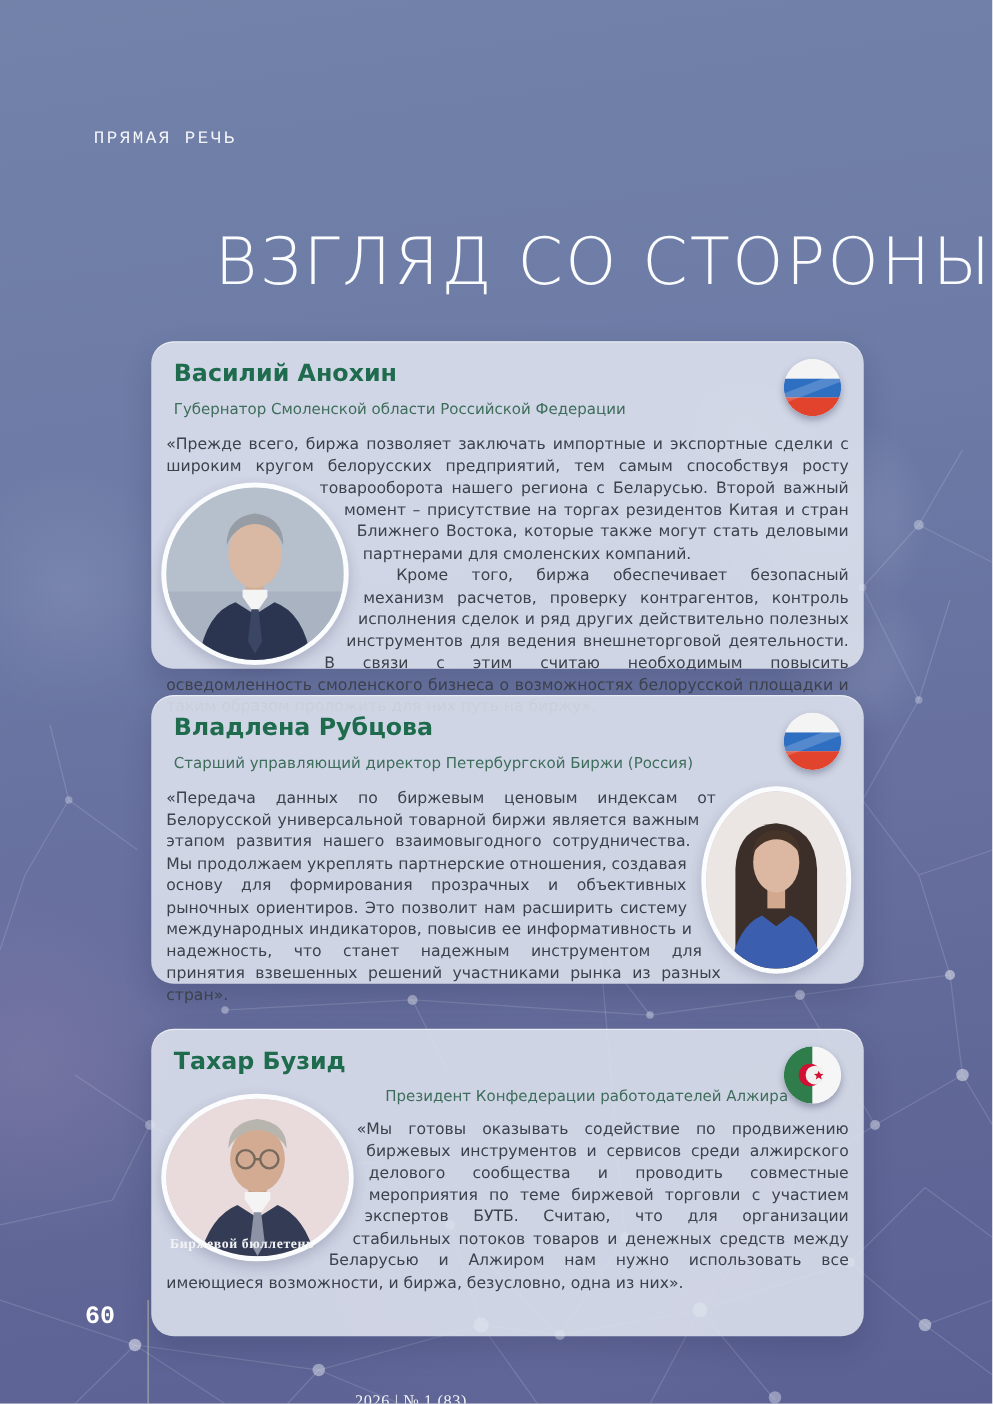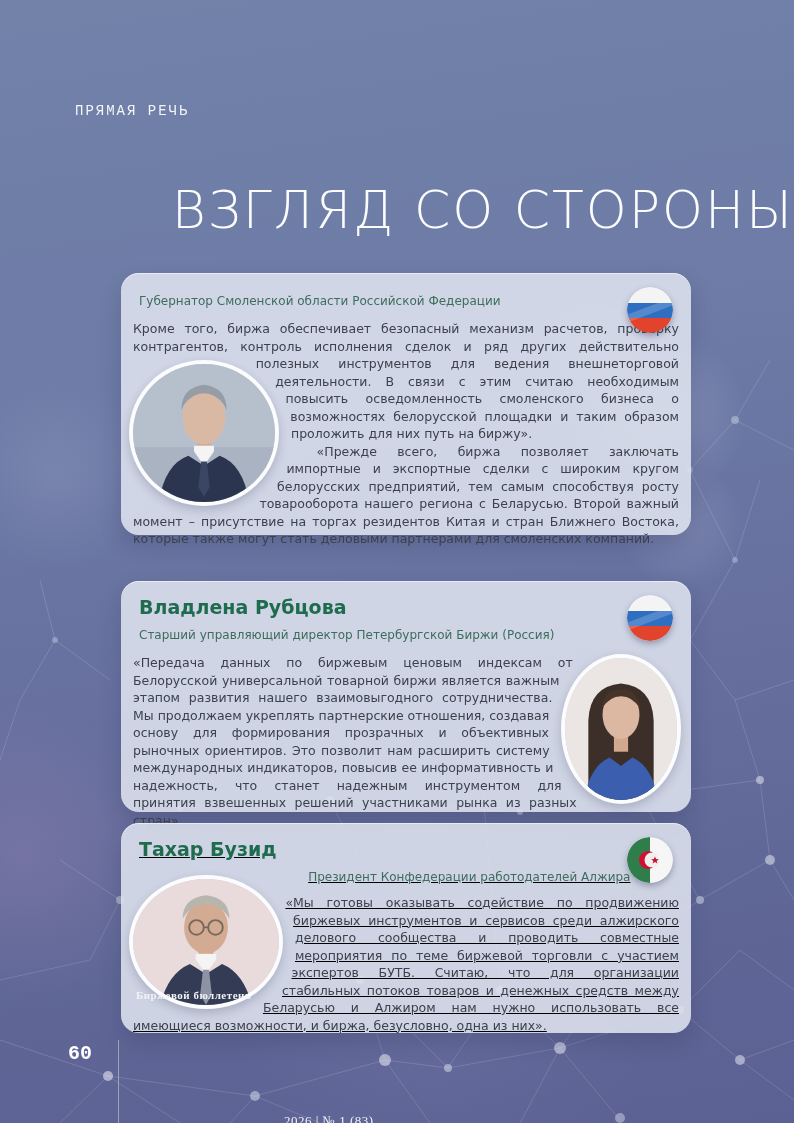--- a/index.html
+++ b/index.html
@@ -26,22 +26,22 @@
     color:#fbfcfe;font-size:52px;font-weight:300;letter-spacing:2px;white-space:nowrap;
   }
   .card{
     position:absolute;left:121px;width:570px;box-sizing:border-box;
     background:rgba(222,226,238,0.88);
     border-radius:18px;
     box-shadow:0 10px 22px rgba(35,40,75,0.20), inset 0 1px 0 rgba(255,255,255,0.55);
     padding:12px 12px 10px 12px;
   }
   .card1{top:273px;height:262px;}
-  .card2{top:581px;height:231px;}
-  .card3{top:823px;height:210px;text-decoration:underline;}
+  .card2{top:556px;height:231px;}
+  .card3{top:823px;height:246px;}
   .person-name{
     margin:2px 0 0 6px;color:#1e6b4e;font-size:19px;font-weight:bold;line-height:24px;
   }
   .person-role{
     margin:6px 0 0 6px;color:#3e6d5b;font-size:12px;line-height:20px;
   }
   .quote{
     margin-top:9px;color:#3c414c;font-size:12.5px;line-height:1.40;text-align:justify;
   }
   .quote p{margin:0;}
@@ -123,20 +123,21 @@
       <circle cx="500" cy="990" r="4" fill-opacity="0.45"></circle>
       <circle cx="360" cy="980" r="4" fill-opacity="0.4"></circle>
       <circle cx="640" cy="940" r="3" fill-opacity="0.35"></circle>
     </g>
   </svg>
 
   <div class="eyebrow">ПРЯМАЯ РЕЧЬ</div>
   <div class="title">ВЗГЛЯД СО СТОРОНЫ</div>
 
   <div class="card card1">
+    <div class="person-name">Василий Анохин</div>
     <div class="person-role">Губернатор Смоленской области Российской Федерации</div>
     <span class="flag">
       <svg viewBox="0 0 46 46" xmlns="http://www.w3.org/2000/svg">
         <clipPath id="fc1">
             <circle cx="23" cy="23" r="23"></circle>
           </clipPath>
         <g clip-path="url(#fc1)">
           <rect x="0" y="0" width="46" height="16" fill="#f4f4f4"></rect>
           <rect x="0" y="16" width="46" height="15" fill="#2f6fc2"></rect>
           <rect x="0" y="31" width="46" height="15" fill="#e2432c"></rect>
@@ -151,22 +152,22 @@
           <rect width="100" height="100" fill="#b6bfcc"></rect>
           <rect y="60" width="100" height="40" fill="#a9b3c2"></rect>
           <rect x="45" y="52" width="10" height="12" fill="#cfae98"></rect>
           <ellipse cx="50" cy="39" rx="15" ry="19" fill="#d9b9a3"></ellipse>
           <path d="M34,34 Q34,18 50,16 Q66,18 66,34 L64,30 Q58,22 50,22 Q42,22 36,30 Z" fill="#979da5"></path>
           <path d="M18,100 Q22,72 39,66 L50,73 L61,66 Q78,72 82,100 Z" fill="#2c3550"></path>
           <path d="M43,63 L50,73 L57,63 L57,59 L43,59 Z" fill="#f4f4f4"></path>
           <path d="M48,70 L52,70 L54,88 L50,95 L46,88 Z" fill="#3a4663"></path>
         </svg>
       </span>
+      <p>«Прежде всего, биржа позволяет заключать импортные и экспортные сделки с широким кругом белорусских предприятий, тем самым способствуя росту товарооборота нашего региона с Беларусью. Второй важный момент – присутствие на торгах резидентов Китая и стран Ближнего Востока, которые также могут стать деловыми партнерами для смоленских компаний.</p>
       <p>Кроме того, биржа обеспечивает безопасный механизм расчетов, проверку контрагентов, контроль исполнения сделок и ряд других действительно полезных инструментов для ведения внешнеторговой деятельности. В связи с этим считаю необходимым повысить осведомленность смоленского бизнеса о возможностях белорусской площадки и таким образом проложить для них путь на биржу».</p>
-      <p>«Прежде всего, биржа позволяет заключать импортные и экспортные сделки с широким кругом белорусских предприятий, тем самым способствуя росту товарооборота нашего региона с Беларусью. Второй важный момент – присутствие на торгах резидентов Китая и стран Ближнего Востока, которые также могут стать деловыми партнерами для смоленских компаний.</p>
     </div>
   </div>
 
   <div class="card card2">
     <div class="person-name">Владлена Рубцова</div>
     <div class="person-role">Старший управляющий директор Петербургской Биржи (Россия)</div>
     <span class="flag">
       <svg viewBox="0 0 46 46" xmlns="http://www.w3.org/2000/svg">
         <clipPath id="fc2">
             <circle cx="23" cy="23" r="23"></circle>

